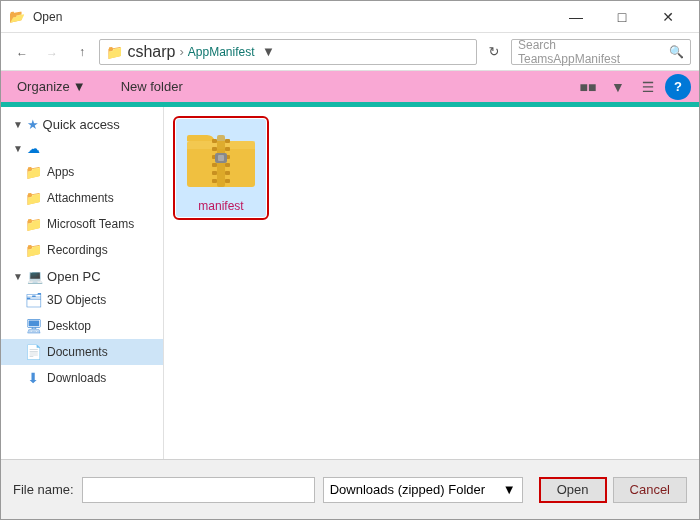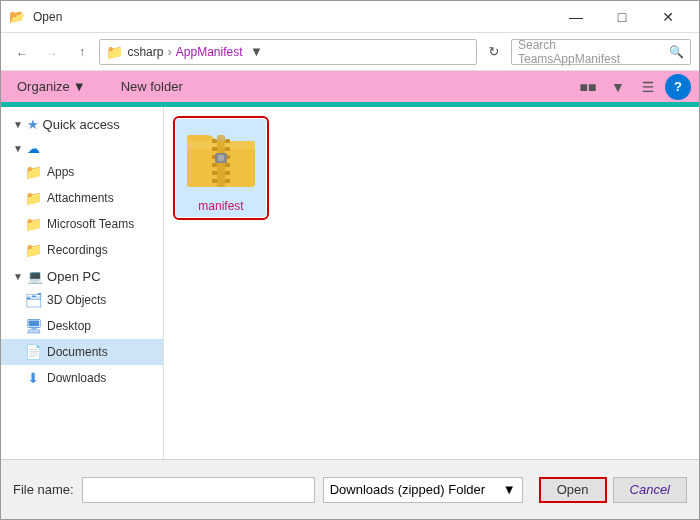--- a/index.html
+++ b/index.html
@@ -59,21 +59,21 @@
     .file-icon-wrapper { position: relative; width: 72px; height: 72px; display: flex; align-items: center; justify-content: center; }
     .file-label { font-size: 12px; text-align: center; margin-top: 4px; color: #be185d; }
 
     
     .bottom-bar { height: 60px; background: #f0f0f0; border-top: 1px solid #d0d0d0; display: flex; align-items: center; padding: 0 12px; gap: 8px; }
     .filename-label { font-size: 13px; color: #333; white-space: nowrap; }
     .filename-input { flex: 1; height: 26px; border: 1px solid #bbb; padding: 0 6px; font-size: 13px; background: #fff; }
     .file-type-dropdown { width: 200px; height: 26px; border: 1px solid #bbb; background: #fff; padding: 0 6px; font-size: 12px; display: flex; align-items: center; justify-content: space-between; cursor: pointer; }
     .bottom-buttons { display: flex; gap: 6px; margin-left: 8px; }
     .open-btn { height: 26px; padding: 0 16px; background: #e1e1e1; border: 2px solid #cc0000; cursor: pointer; font-size: 13px; color: #333; }
-    .cancel-btn { height: 26px; padding: 0 16px; background: #e1e1e1; border: 1px solid #bbb; cursor: pointer; font-size: 13px; color: #4c1d95; font-style: italic; }
+    .cancel-btn { height: 26px; padding: 0 16px; background: #e1e1e1; border: 1px solid #bbb; cursor: pointer; font-size: 13px; color: #7f1d1d; }
 
     
     .sidebar::-webkit-scrollbar { width: 8px; }
     .sidebar::-webkit-scrollbar-track { background: #f0f0f0; }
     .sidebar::-webkit-scrollbar-thumb { background: #c0c0c0; border-radius: 3px; }
   </style>
 </head>
 <body>
 
 <div class="window">
@@ -90,23 +90,23 @@
     </div>
   </div>
 
   <div class="address-bar-row">
     <button class="nav-btn">←</button>
     <button class="nav-btn" disabled="">→</button>
     <button class="nav-btn">↑</button>
     <div class="address-box">
       <span class="breadcrumb-folder-icon">📁</span>
       <div class="address-breadcrumb">
-        <span style="font-size:12px;color:#333;">csharp</span>
+        <span style="font-size:16px;color:#333;">csharp</span>
         <span class="breadcrumb-sep">›</span>
-        <span style="font-size:12px;color:#a21caf;">AppManifest</span>
+        <span style="font-size:12px;color:#0f766e;">AppManifest</span>
       </div>
       <div class="address-dropdown">▼</div>
     </div>
     <button class="refresh-btn">↻</button>
     <div class="search-box">
       <span class="search-placeholder">Search TeamsAppManifest</span>
       <span class="search-icon">🔍</span>
     </div>
   </div>
 

